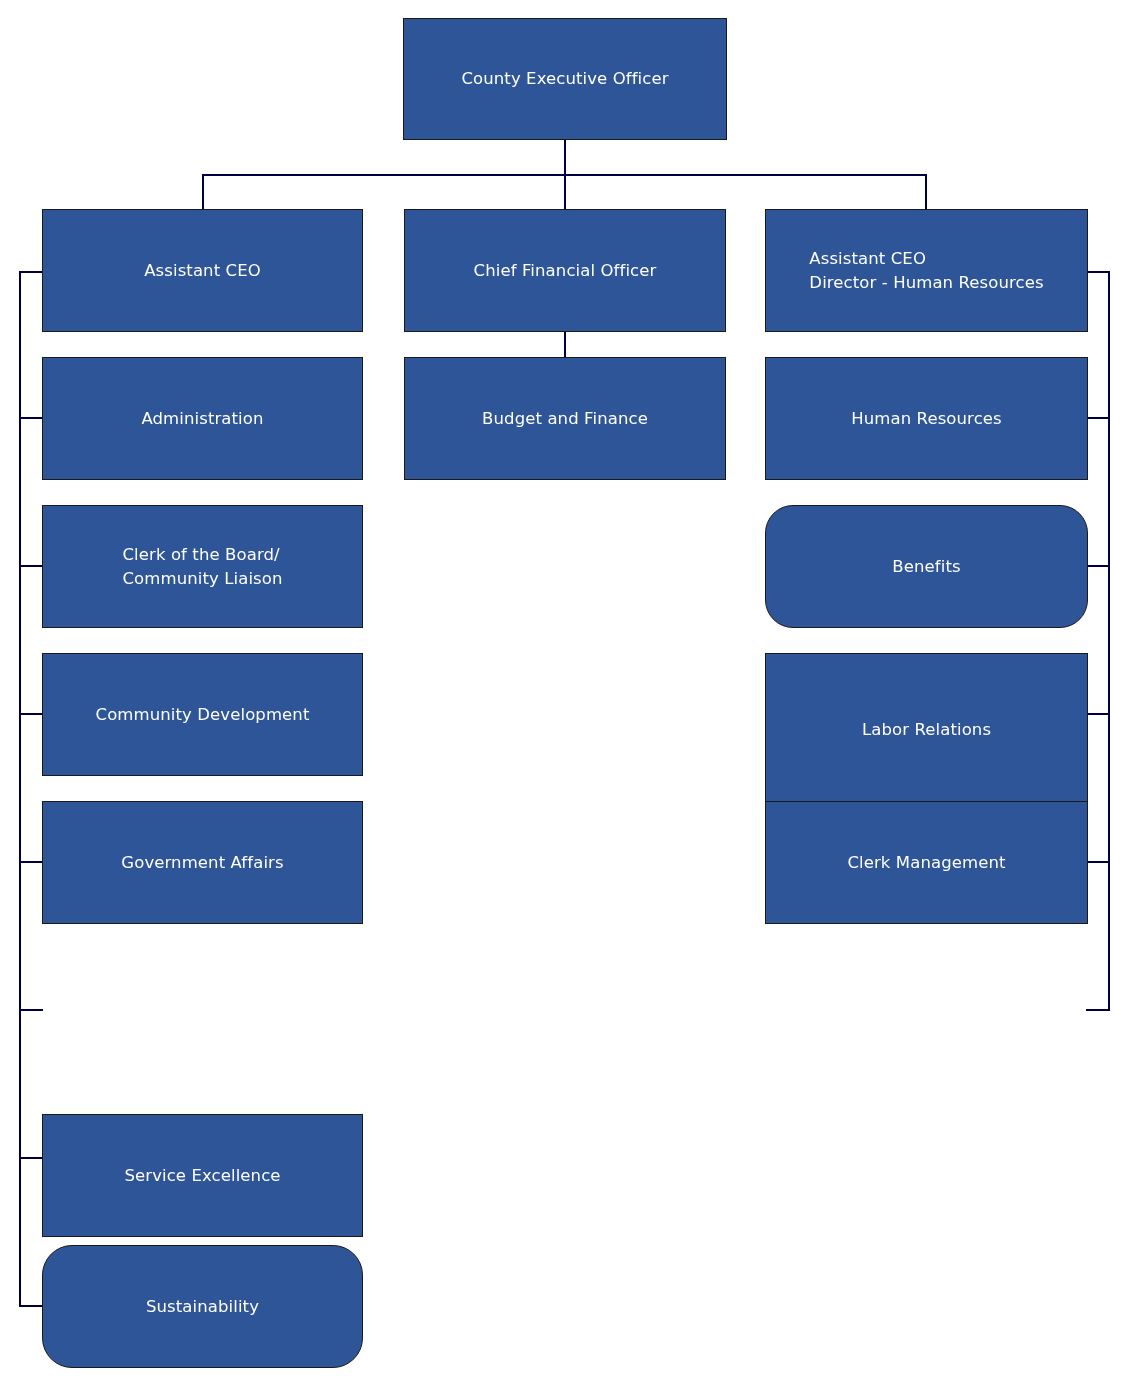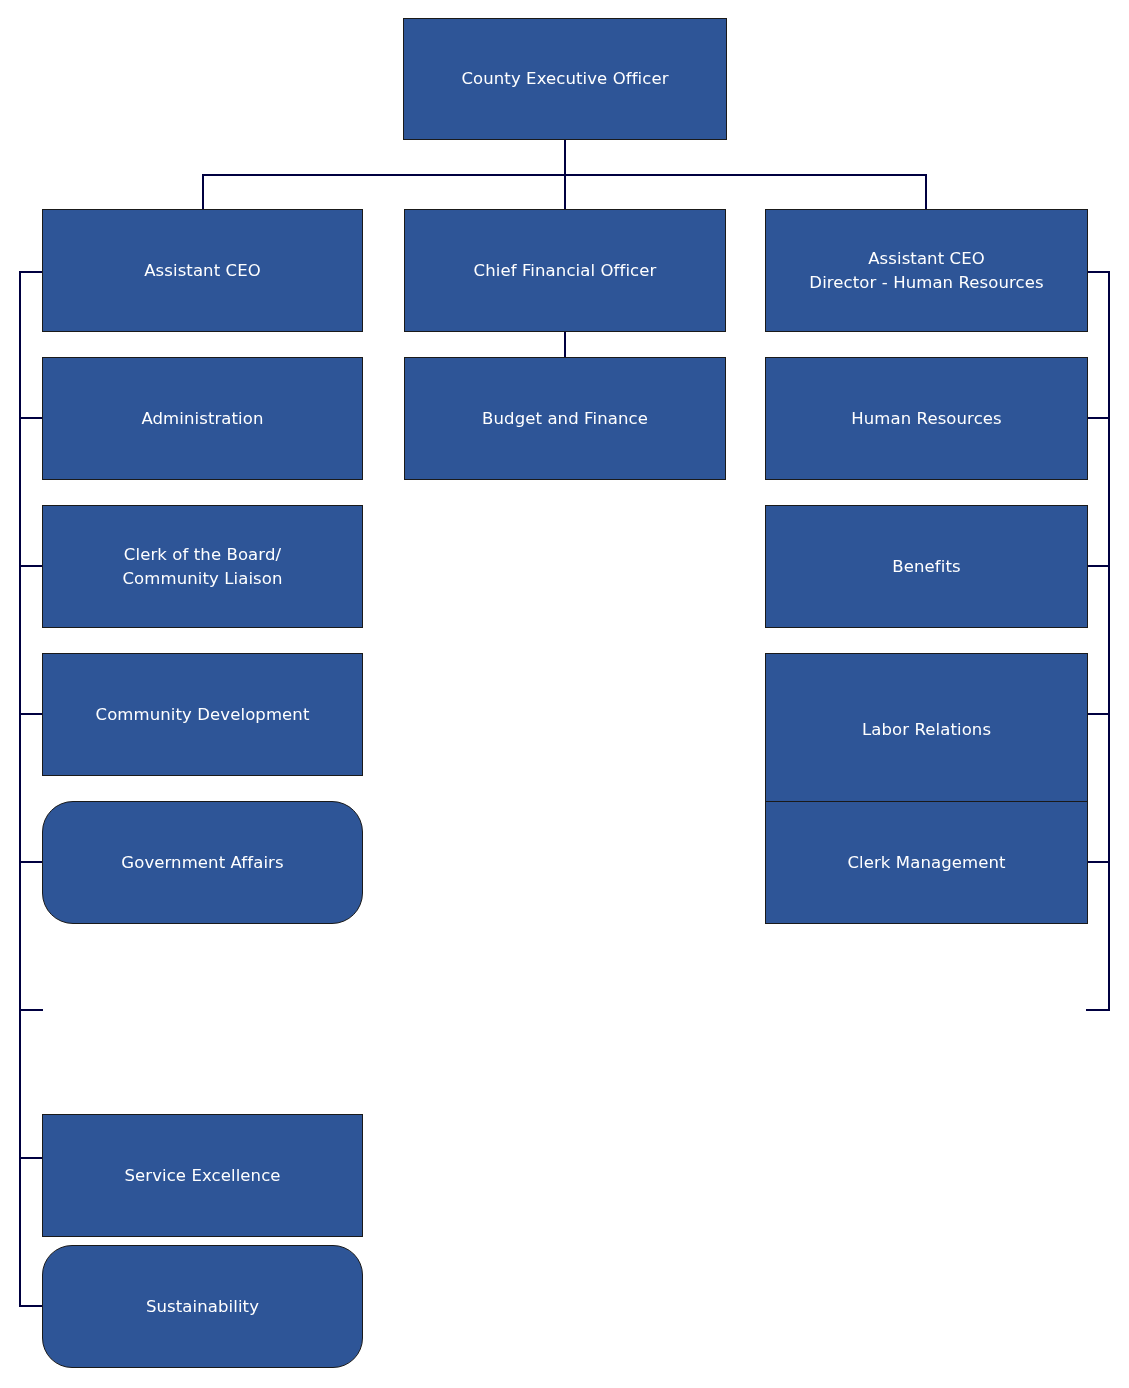--- a/index.html
+++ b/index.html
@@ -20,21 +20,20 @@
   }
   .node {
     position: absolute;
     box-sizing: border-box;
     background: #2E5597;
     border: 1px solid #1a1a1a;
     color: #ffffff;
     display: flex;
     align-items: center;
     justify-content: center;
-    text-align: center;
     font-size: 16.5px;
     line-height: 1.45;
     letter-spacing: 0.1px;
     font-weight: 400;
     padding: 2px 8px;
     white-space: pre-line;
     z-index: 2;
   }
   .conn {
     position: absolute;
@@ -70,21 +69,21 @@
   <div class="node" style="left:42px; top:357px; width:321px; height:123px;">Administration</div>
   <div class="conn conn-h" style="left:19px; top:417px; width:24px; height:2px;"></div>
 
   <div class="node" style="left:42px; top:505px; width:321px; height:123px;">Clerk of the Board/
 Community Liaison</div>
   <div class="conn conn-h" style="left:19px; top:565px; width:24px; height:2px;"></div>
 
   <div class="node" style="left:42px; top:653px; width:321px; height:123px;">Community Development</div>
   <div class="conn conn-h" style="left:19px; top:713px; width:24px; height:2px;"></div>
 
-  <div class="node" style="left:42px; top:801px; width:321px; height:123px;border-radius:31px;">Government Affairs</div>
+  <div class="node" style="left:42px; top:801px; width:321px; height:123px;">Government Affairs</div>
   <div class="conn conn-h" style="left:19px; top:861px; width:24px; height:2px;"></div>
 
   <div class="conn conn-h" style="left:19px; top:1009px; width:24px; height:2px;"></div>
 
   <div class="node" style="left:42px; top:1097px; width:321px; height:123px;margin-top:17px;">Service Excellence</div>
   <div class="conn conn-h" style="left:19px; top:1157px; width:24px; height:2px;"></div>
 
   <div class="node" style="left:42px; top:1245px; width:321px; height:123px;border-radius:30px;">Sustainability</div>
   <div class="conn conn-h" style="left:19px; top:1305px; width:24px; height:2px;"></div>
 
@@ -96,21 +95,21 @@
 
   <div class="node" style="left:765px; top:209px; width:323px; height:123px;">Assistant CEO
 Director - Human Resources</div>
 
   <div class="conn conn-v" style="left:1108px; top:271px; width:2px; height:740px;"></div>
   <div class="conn conn-h" style="left:1086px; top:271px; width:24px; height:2px;"></div>
 
   <div class="node" style="left:765px; top:357px; width:323px; height:123px;">Human Resources</div>
   <div class="conn conn-h" style="left:1086px; top:417px; width:24px; height:2px;"></div>
 
-  <div class="node" style="left:765px; top:505px; width:323px; height:123px;">Benefits</div>
+  <div class="node" style="left:765px; top:505px; width:323px; height:123px;border-radius:28px;">Benefits</div>
   <div class="conn conn-h" style="left:1086px; top:565px; width:24px; height:2px;"></div>
 
   <div class="node" style="left:765px; top:653px; width:323px; height:154px;">Labor Relations</div>
   <div class="conn conn-h" style="left:1086px; top:713px; width:24px; height:2px;"></div>
 
   <div class="node" style="left:765px; top:801px; width:323px; height:123px;">Clerk Management</div>
   <div class="conn conn-h" style="left:1086px; top:861px; width:24px; height:2px;"></div>
 
   <div class="conn conn-h" style="left:1086px; top:1009px; width:24px; height:2px;"></div>
 

